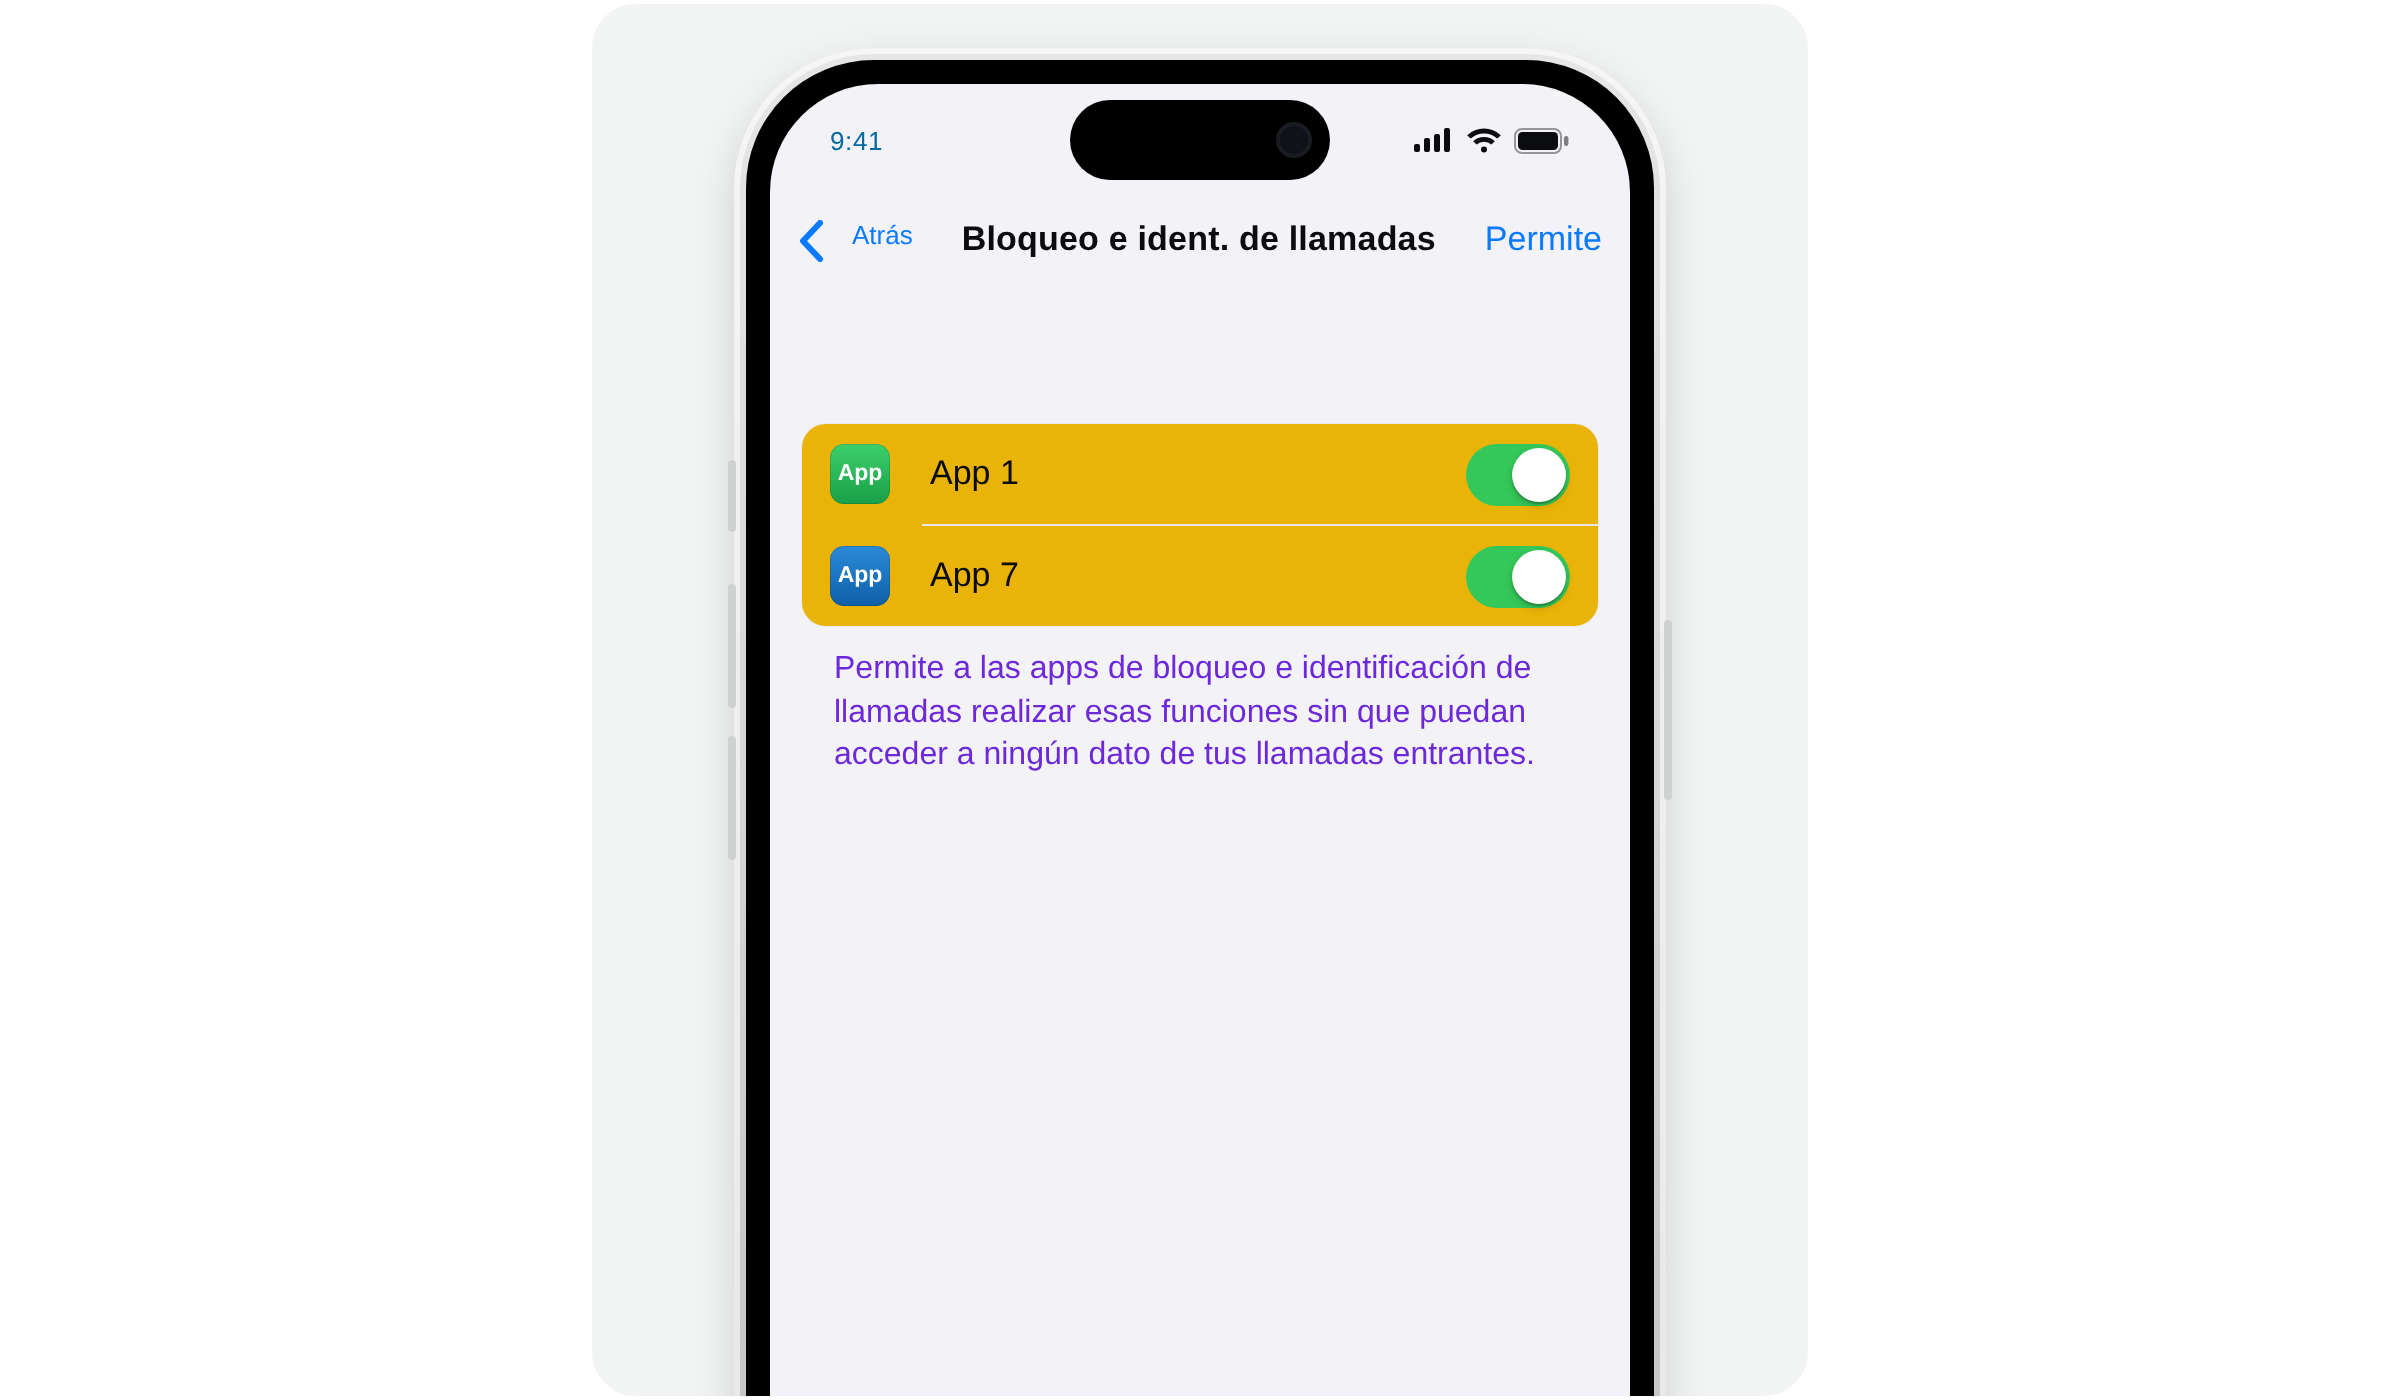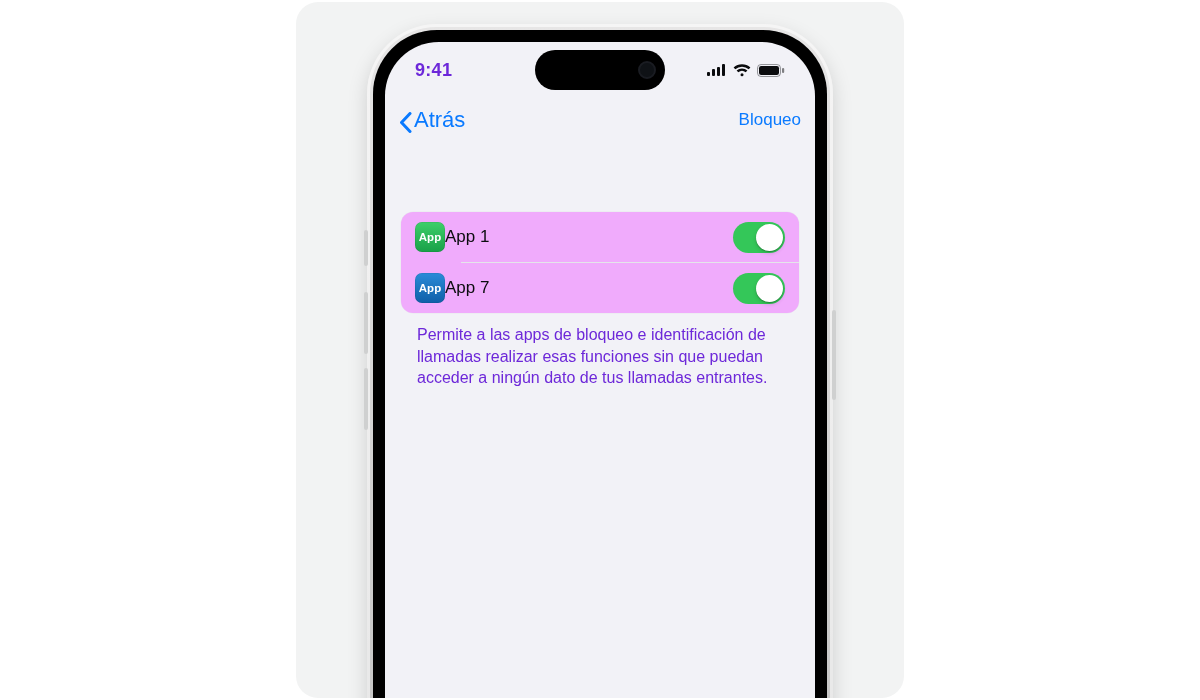--- a/index.html
+++ b/index.html
@@ -9,35 +9,35 @@
   .bezel{position:absolute;inset:6px;border-radius:64px;background:#000}
   .screen{position:absolute;inset:18px;border-radius:54px;background:#f2f2f7;overflow:hidden}
   .side-btn{position:absolute;background:#cfd0d0;border-radius:4px}
   .sbtn-left1{left:-3px;top:206px;width:4px;height:36px}
   .sbtn-left2{left:-3px;top:268px;width:4px;height:62px}
   .sbtn-left3{left:-3px;top:344px;width:4px;height:62px}
   .sbtn-right{right:-3px;top:286px;width:4px;height:90px}
   .island{position:absolute;top:8px;left:50%;transform:translateX(-50%);width:130px;height:40px;background:#000;border-radius:22px;z-index:5;display:flex;align-items:center;justify-content:flex-end;padding-right:9px;box-sizing:border-box}
   .cam{width:14px;height:14px;border-radius:50%;background:#0f1216;border:2px solid #1a1c22}
   .statusbar{position:absolute;top:0;left:0;right:0;height:56px;display:flex;align-items:center;justify-content:space-between;padding:0 30px;box-sizing:border-box;z-index:4}
-  .time{font-weight:700;font-size:18px;letter-spacing:.3px;color:#6d28d9}
+  .time{font-weight:400;font-size:13px;letter-spacing:.3px;color:#0369a1}
   .indicators{display:flex;align-items:center;gap:6px}
   .navbar{position:absolute;top:56px;left:0;right:0;height:44px;display:flex;align-items:center;justify-content:space-between;padding:0 14px;box-sizing:border-box}
-  .back{display:flex;align-items:flex-end;gap:2px;color:#0a7aff;font-size:22px}
+  .back{display:flex;align-items:flex-start;gap:14px;color:#0a7aff;font-size:13px}
   .back svg{display:block}
   .title{font-weight:600;font-size:17px;color:#0b0c0e;letter-spacing:.1px;white-space:nowrap}
   .edit{color:#0a7aff;font-size:17px}
   .section-label{position:absolute;top:148px;left:32px;right:32px;font-size:13px;color:#8a8a8f;letter-spacing:.2px}
-  .list{position:absolute;top:170px;left:16px;right:16px;background:#f0abfc;border-radius:12px;box-shadow:0 0 0 .5px rgba(0,0,0,.04)}
+  .list{position:absolute;top:170px;left:16px;right:16px;background:#eab308;border-radius:12px;box-shadow:0 0 0 .5px rgba(0,0,0,.04)}
   .row{display:flex;align-items:center;height:50px;padding:0 14px;box-sizing:border-box}
   .sep{height:1px;margin-left:60px;background:#e5e5ea}
   .app-ic{width:30px;height:30px;border-radius:7px;display:flex;align-items:center;justify-content:center;font-size:11.5px;font-weight:600;color:#fff;flex:0 0 auto;box-shadow:inset 0 0 0 .5px rgba(0,0,0,.12)}
   .app-ic.green{background:linear-gradient(180deg,#3ecf6a,#18a048)}
   .app-ic.blue{background:linear-gradient(180deg,#2a8bd8,#0f5fa8)}
-  .row-label{margin-left:0;font-size:17px;color:#0b0c0e;flex:1 1 auto}
+  .row-label{margin-left:20px;font-size:17px;color:#0b0c0e;flex:1 1 auto}
   .toggle{width:52px;height:31px;border-radius:31px;background:#34c759;position:relative;flex:0 0 auto}
   .knob{position:absolute;top:2px;right:2px;width:27px;height:27px;border-radius:50%;background:#fff;box-shadow:0 1px 1px rgba(0,0,0,.25),0 2px 4px rgba(0,0,0,.15)}
   .footer{position:absolute;top:282px;left:32px;right:32px;font-size:16px;line-height:1.35;color:#6d28d9}
 </style>
 </head>
 <body>
 
 <div class="stage">
   <div class="card">
     <div class="phone">
@@ -74,21 +74,22 @@
           </div>
         </div>
 
         <div class="navbar">
           <div class="back">
             <svg width="13" height="21" viewBox="0 0 13 21">
               <path d="M11 1.5 2.5 10.5 11 19.5" fill="none" stroke="#0a7aff" stroke-width="3" stroke-linecap="round" stroke-linejoin="round"></path>
             </svg>
             <span>Atrás</span>
           </div>
-          <div class="edit">Bloqueo</div>
+          <div class="title">Bloqueo e ident. de llamadas</div>
+          <div class="edit">Permite</div>
         </div>
 
 
         <div class="list">
           <div class="row">
             <div class="app-ic green">App</div>
             <div class="row-label">App 1</div>
             <div class="toggle">
                 <div class="knob"></div>
               </div>

